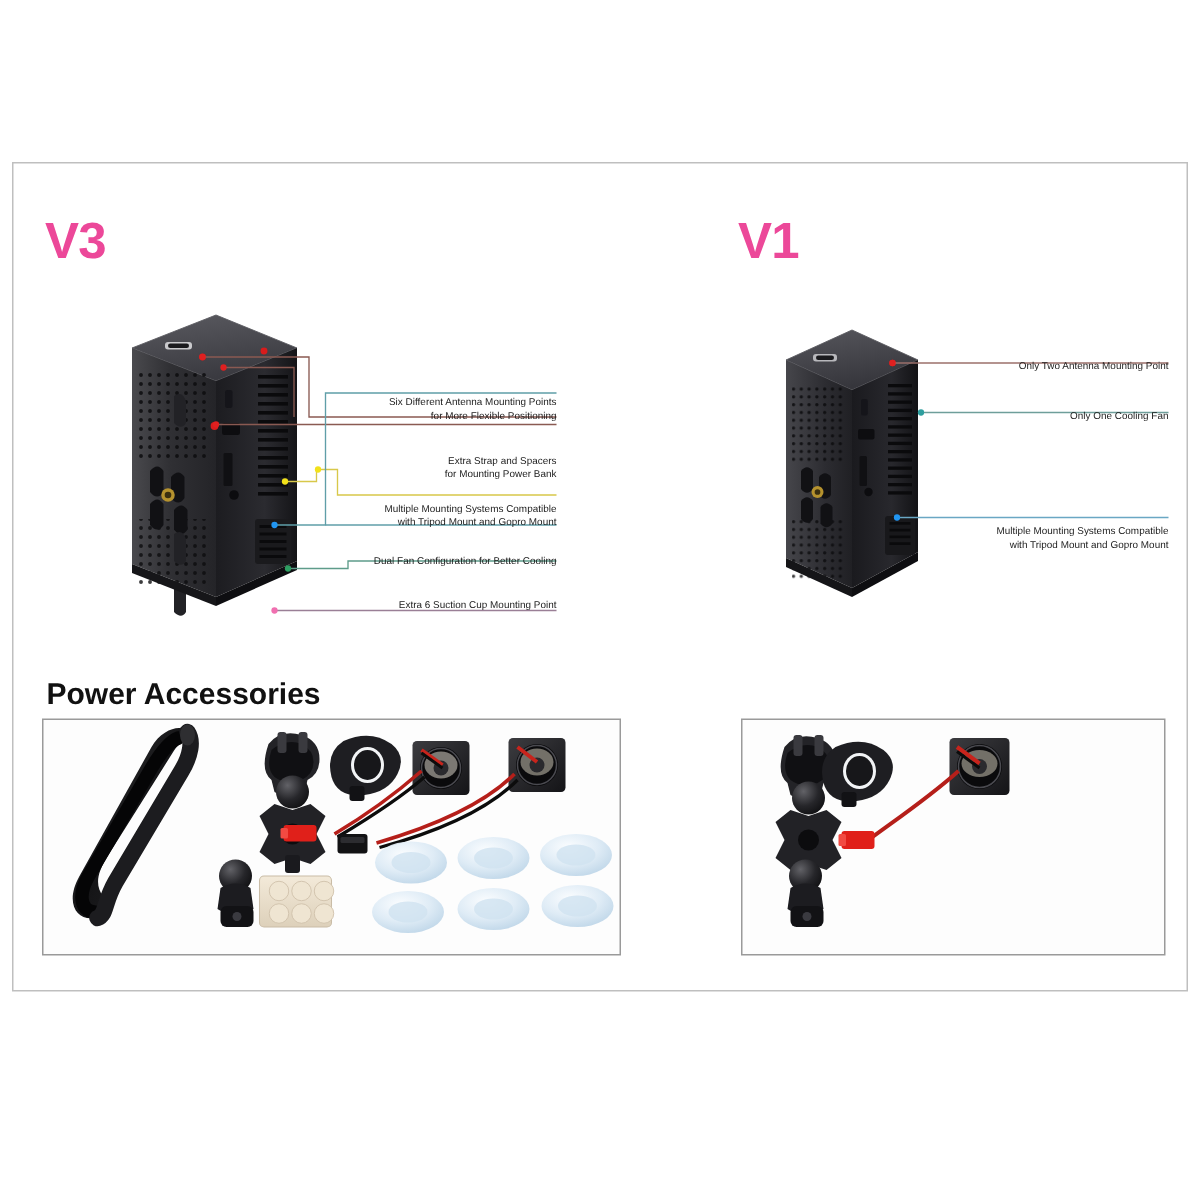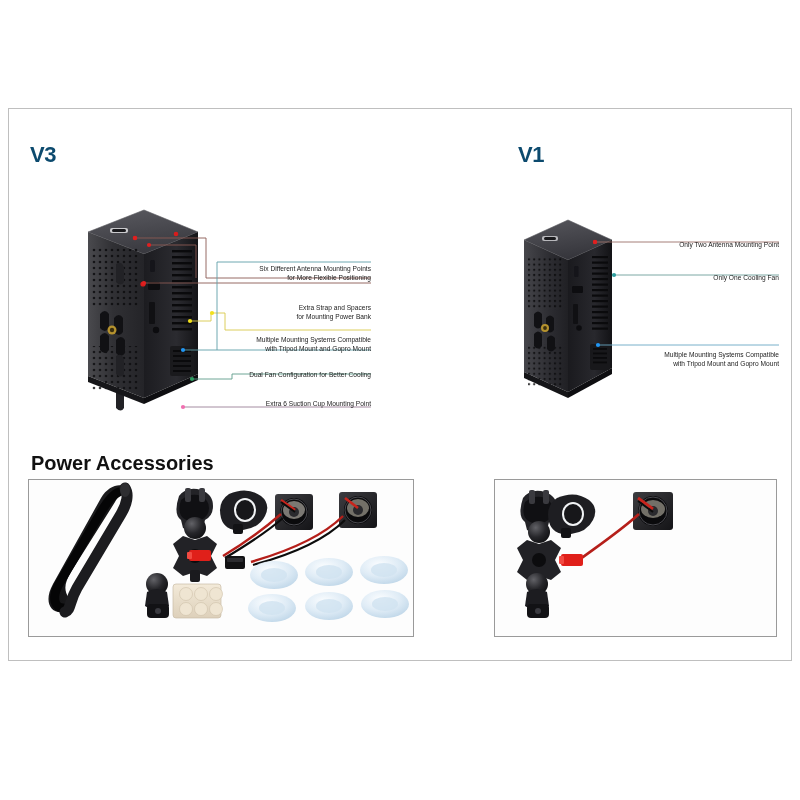--- a/index.html
+++ b/index.html
@@ -23,28 +23,28 @@
     width: 784px;
     height: 553px;
     border: 1px solid #bfbfbf;
     box-sizing: border-box;
     background: #ffffff;
   }
 
   
   .version-title {
     position: absolute;
-    font-size: 22px;
+    font-size: 34px;
     font-weight: bold;
-    color: #0c4a6e;
+    color: #ec4899;
     letter-spacing: -0.5px;
     line-height: 1;
   }
   #v3-title { left: 30px; top: 144px; }
-  #v1-title { left: 518px; top: 144px; }
+  #v1-title { left: 492px; top: 144px; }
 
   
   #accessories-heading {
     position: absolute;
     left: 31px;
     top: 452px;
     font-size: 20px;
     font-weight: bold;
     color: #111111;
   }

